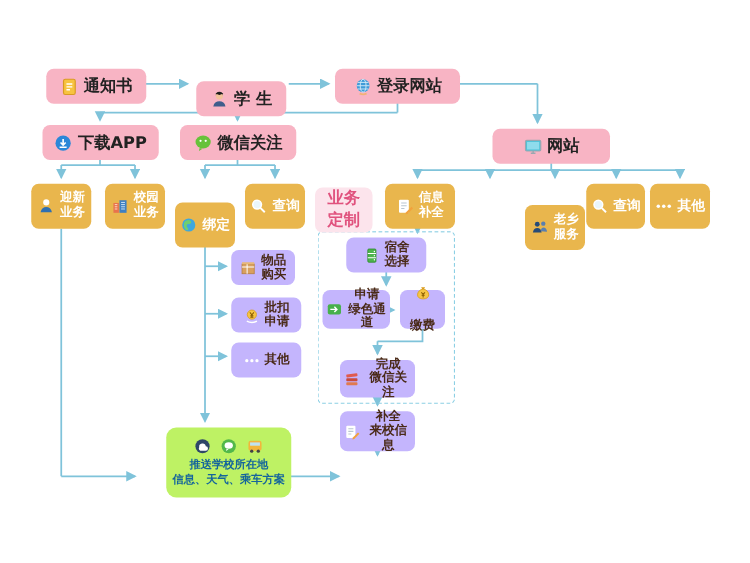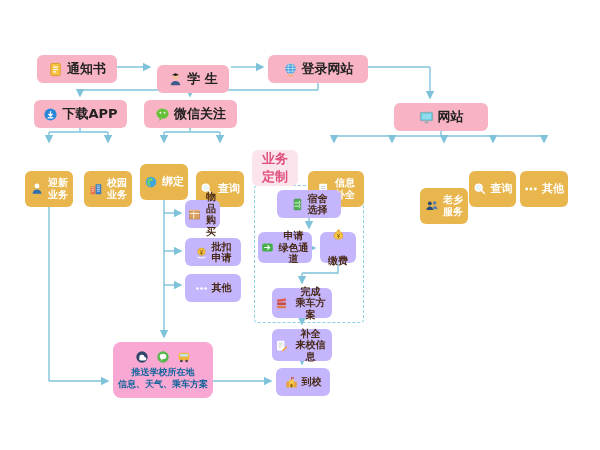--- a/index.html
+++ b/index.html
@@ -3,35 +3,35 @@
 <meta charset="utf-8">
 <style>
   html,body{margin:0;padding:0;background:#fff;}
   body{font-family:"DejaVu Sans","Liberation Sans",sans-serif;}
   .canvas{position:relative;width:600px;height:450px;background:#fff;overflow:hidden;}
   .arrows{position:absolute;left:0;top:0;pointer-events:none;}
   .ar,.ln{fill:none;stroke:#7fc3da;stroke-width:1.4;}
   .node{position:absolute;display:flex;align-items:center;justify-content:center;gap:4px;
         border-radius:6px;box-sizing:border-box;padding:14px 3px;}
   .pink{background:#f8b4c4;color:#222;font-weight:bold;font-size:13px;}
-  .gold{background:#e9b64d;color:#fff;font-size:10px;font-weight:bold;line-height:1.2;margin-top:24px;}
+  .gold{background:#e9b64d;color:#fff;font-size:10px;font-weight:bold;line-height:1.2;}
   .gold.single{font-size:11px;}
   .orange{background:#c4b5fd;color:#4a2a18;font-size:10px;font-weight:bold;line-height:1.15;}
   .lbl{white-space:pre-line;text-align:center;}
   .ic{width:15px;height:15px;flex:none;display:block;}
   .gold .ic{width:14px;height:14px;}
   .orange .ic{width:13px;height:13px;}
   .col{flex-direction:column;gap:14px;padding:2px;}
   .dashed{position:absolute;border:1.5px dashed #8ccfe4;border-radius:4px;box-sizing:border-box;}
   .bizlabel{position:absolute;background:#fce4ec;border-radius:6px;color:#e0527e;font-weight:bold;
             font-size:13px;line-height:1.35;text-align:center;white-space:pre-line;
             display:flex;align-items:center;justify-content:center;box-sizing:border-box;}
-  .push{position:absolute;background:#f9a8d4;border-radius:8px;color:#14659c;font-size:9px;
+  .push{position:absolute;background:#bef264;border-radius:8px;color:#14659c;font-size:9px;
         font-weight:bold;text-align:center;display:flex;flex-direction:column;align-items:center;
-        justify-content:center;gap:2px;box-sizing:border-box;padding:3px 2px;line-height:1.35;}
+        justify-content:center;gap:2px;box-sizing:border-box;padding:3px 2px;line-height:1.35;margin-left:20px;}
   .push .icons{display:flex;gap:7px;}
   .push .ic{width:14px;height:14px;}
 </style>
 </head>
 <body>
 
 <div class="canvas">
 
   <svg class="arrows" width="600" height="450">
     <defs>
@@ -149,21 +149,21 @@
     <svg class="ic" viewBox="0 0 16 16">
         <rect x="2" y="5" width="5" height="9" fill="#e8734d"></rect>
         <rect x="7.5" y="2.5" width="6.5" height="11.5" fill="#3f7fc1"></rect>
         <path d="M9 4.5h3.5M9 6.5h3.5M9 8.5h3.5M9 10.5h3.5" stroke="#cfe4f5" stroke-width="0.9"></path>
         <path d="M3.2 6.5h2.4M3.2 8.5h2.4M3.2 10.5h2.4" stroke="#ffd9c7" stroke-width="0.9"></path>
       </svg>
     <span class="lbl">校园
 业务</span>
   </div>
 
-  <div class="node gold single" style="left:140px;top:140px;width:48px;height:36px">
+  <div class="node gold single" style="left:140px;top:162px;width:48px;height:36px">
     <svg class="ic" viewBox="0 0 16 16">
         <circle cx="8" cy="8" r="6" fill="#3fa7dd"></circle>
         <path d="M4 5.5c1.5-2 4-2.5 5.5-1.5s.5 3-1.5 3-2.5 2-1 3.5 0 3-1.5 2S2.8 8.5 4 5.5z" fill="#6fcf6f"></path>
       </svg>
     <span class="lbl">绑定</span>
   </div>
 
   <div class="node gold single" style="left:196px;top:147px;width:48px;height:36px">
     <svg class="ic" viewBox="0 0 16 16">
         <circle cx="6.5" cy="6.5" r="4" fill="#eaf6fb" stroke="#fff" stroke-width="1.4"></circle>
@@ -209,21 +209,21 @@
 
   <div class="node gold single" style="left:520px;top:147px;width:48px;height:36px">
     <svg class="ic" viewBox="0 0 16 16">
         <circle cx="3" cy="8" r="1.6" fill="#fff"></circle>
         <circle cx="8" cy="8" r="1.6" fill="#fff"></circle>
         <circle cx="13" cy="8" r="1.6" fill="#fff"></circle>
       </svg>
     <span class="lbl">其他</span>
   </div>
 
-  <div class="node orange" style="left:185px;top:200px;width:35px;height:27px">
+  <div class="node orange" style="left:185px;top:200px;width:51px;height:27px">
     <svg class="ic" viewBox="0 0 16 16">
         <rect x="2" y="4" width="12" height="9.5" fill="#d9a05e" stroke="#b77f3e" stroke-width="0.8"></rect>
         <path d="M2 6.8h12M7 4v9.5" stroke="#fff"></path>
         <rect x="2" y="2.2" width="12" height="2" fill="#e8b878"></rect>
       </svg>
     <span class="lbl">物品
 购买</span>
   </div>
 
   <div class="node orange" style="left:185px;top:238px;width:56px;height:18px">
@@ -275,44 +275,33 @@
     <span class="lbl">缴费</span>
   </div>
 
   <div class="node orange" style="left:272px;top:288px;width:60px;height:30px">
     <svg class="ic" viewBox="0 0 16 16">
         <rect x="2.5" y="2.5" width="11" height="3" rx="0.8" fill="#e05a4e" transform="rotate(-8 8 4)"></rect>
         <rect x="2.5" y="6.8" width="11" height="3" rx="0.8" fill="#c94a3e"></rect>
         <rect x="2.5" y="10.8" width="11" height="3" rx="0.8" fill="#e07a50"></rect>
       </svg>
     <span class="lbl">完成
-乘车方案</span>
+微信关注</span>
   </div>
 
   <div class="node orange" style="left:272px;top:329px;width:60px;height:32px">
     <svg class="ic" viewBox="0 0 16 16">
         <rect x="2.5" y="2" width="9" height="12" rx="1" fill="#fff"></rect>
         <path d="M4.5 5h5M4.5 7.5h5M4.5 10h3" stroke="#b9c6d0"></path>
         <path d="M9 13.5l5-5 1.4 1.4-5 5-1.9.5z" fill="#f2a13c"></path>
       </svg>
     <span class="lbl">补全
 来校信息</span>
   </div>
 
-  <div class="node orange" style="left:276px;top:368px;width:54px;height:26px">
-    <svg class="ic" viewBox="0 0 16 16">
-        <rect x="1.5" y="7" width="4.5" height="7" fill="#e8a13c"></rect>
-        <rect x="10" y="7" width="4.5" height="7" fill="#e8a13c"></rect>
-        <rect x="5" y="4.5" width="6" height="9.5" fill="#f6c544"></rect>
-        <path d="M8 1.5v3" stroke="#d04a3a"></path>
-        <path d="M8 1.5h3v1.6H8z" fill="#d04a3a"></path>
-        <rect x="6.8" y="10" width="2.4" height="4" fill="#8a5c00"></rect>
-      </svg>
-    <span class="lbl">到校</span>
-  </div>
 
   <div class="push" style="left:113px;top:342px;width:100px;height:56px">
     <div class="icons">
       <svg class="ic" viewBox="0 0 16 16">
           <circle cx="8" cy="8" r="6.5" fill="#2e4668"></circle>
           <path d="M5 9a3 3 0 0 1 6-1 2 2 0 0 1 0 4H6a2.2 2.2 0 0 1-1-3z" fill="#fff"></path>
         </svg>
       <svg class="ic" viewBox="0 0 16 16">
           <circle cx="8" cy="8" r="6.5" fill="#52b84a"></circle>
           <ellipse cx="8" cy="7.3" rx="3.8" ry="3" fill="#fff"></ellipse>

